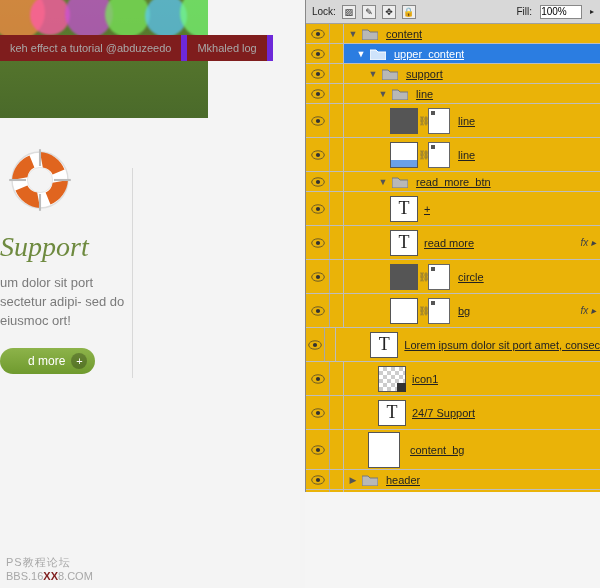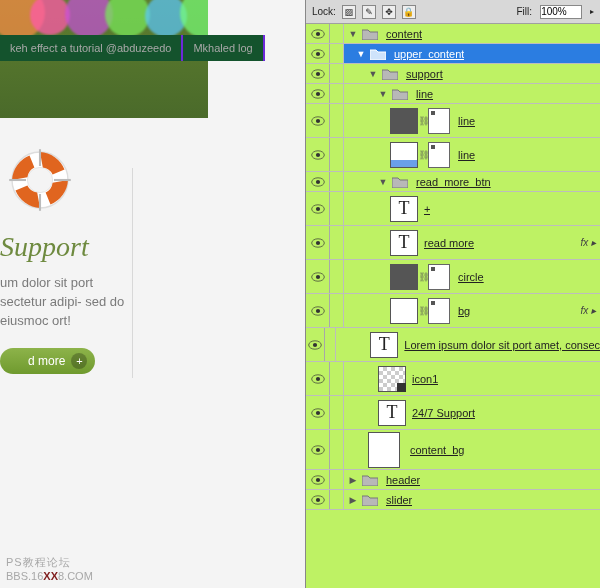--- a/index.html
+++ b/index.html
@@ -3,33 +3,33 @@
 <meta charset="utf-8">
 <style>
 * { margin: 0; padding: 0; box-sizing: border-box; font-family: Tahoma, Arial, sans-serif; }
 body { width: 600px; height: 588px; overflow: hidden; background: #f5f5f5; position: relative; }
 
 .canvas { position: absolute; left: 0; top: 0; width: 305px; height: 588px; background: #f4f4f4; }
 .hero-bg { position: absolute; left: 0; top: 0; width: 208px; height: 118px; background: linear-gradient(180deg,#5e7e2f 0%,#4a6a2a 100%); overflow: hidden; }
 .bokeh { position: absolute; inset: 0; }
 .bokeh span { position: absolute; border-radius: 50%; filter: blur(1px); }
 .tab-bar { position: absolute; left: 0; top: 35px; height: 26px; display: flex; }
-.tab { background: #14532d; color: #a8a8a8; font-size: 11px; line-height: 26px; padding: 0 10px; border-right: 2px solid #6d28d9; white-space: nowrap; }
+.tab { background: #7f1d1d; color: #a8a8a8; font-size: 11px; line-height: 26px; padding: 0 10px; border-right: 6px solid #6d28d9; white-space: nowrap; }
 .content-col { position: absolute; left: 0; top: 145px; width: 125px; }
 .lifebuoy { width: 70px; height: 70px; margin-left: 5px; }
 .sup-title { font-family: Georgia, serif; color: #6e8a3f; font-size: 28px; margin-top: 12px; font-style: italic; }
 .body-text { color: #7a7a7a; font-size: 13px; line-height: 19px; margin-top: 10px; }
 .read-more-btn { display: inline-flex; align-items: center; background: linear-gradient(#8db34a,#6f9a2e); color: #fff; font-size: 12px; padding: 5px 8px 5px 28px; border-radius: 14px; margin-top: 18px; }
 .read-more-btn .plus { display: inline-flex; width: 16px; height: 16px; border-radius: 50%; background: rgba(0,0,0,.25); align-items: center; justify-content: center; margin-left: 6px; font-size: 11px; }
 .vline { position: absolute; left: 132px; top: 168px; width: 1px; height: 210px; background: #d8d8d8; }
 .watermark { position: absolute; left: 6px; bottom: 6px; font-size: 11px; color: #a8a8a8; }
 .watermark .l1 { letter-spacing: 1px; }
 .watermark .xx { color: #7f1d1d; font-weight: bold; }
 
-.layers-panel { position: absolute; left: 305px; top: 0; width: 295px; height: 588px; background: #bef264; border-left: 1px solid #888; font-size: 11px; color: #222; }
+.layers-panel { position: absolute; left: 305px; top: 0; width: 295px; height: 492px; background: #eab308; border-left: 1px solid #888; font-size: 11px; color: #222; }
 .lock-bar { height: 24px; border-bottom: 1px solid #a0a0a0; display: flex; align-items: center; padding: 0 6px; background: #d8d8d8; gap: 6px; }
 .lock-bar .lbl { font-size: 10px; }
 .lock-ico { width: 14px; height: 14px; border: 1px solid #888; background: #eee; display: flex; align-items: center; justify-content: center; font-size: 9px; }
 .fill-box { margin-left: auto; display: flex; align-items: center; gap: 8px; font-size: 10px; }
 .fill-box input { width: 42px; height: 14px; font-size: 10px; text-align: center; border: 1px solid #888; padding-right: 14px; }
 .fill-box .arr { font-size: 8px; }
 
 .tree { position: absolute; top: 24px; left: 0; right: 0; bottom: 0; overflow: hidden; }
 .row { display: flex; align-items: center; height: 20px; border-bottom: 1px solid #bdbdbd; position: relative; }
 .row.tall { height: 34px; }

